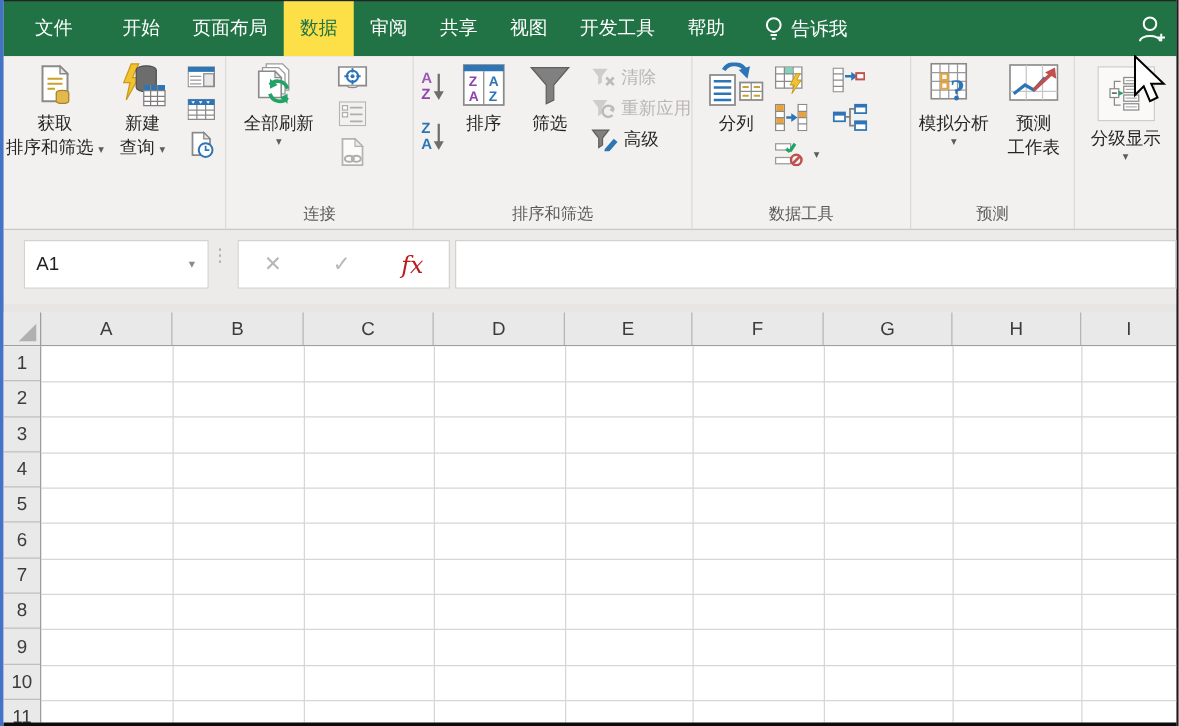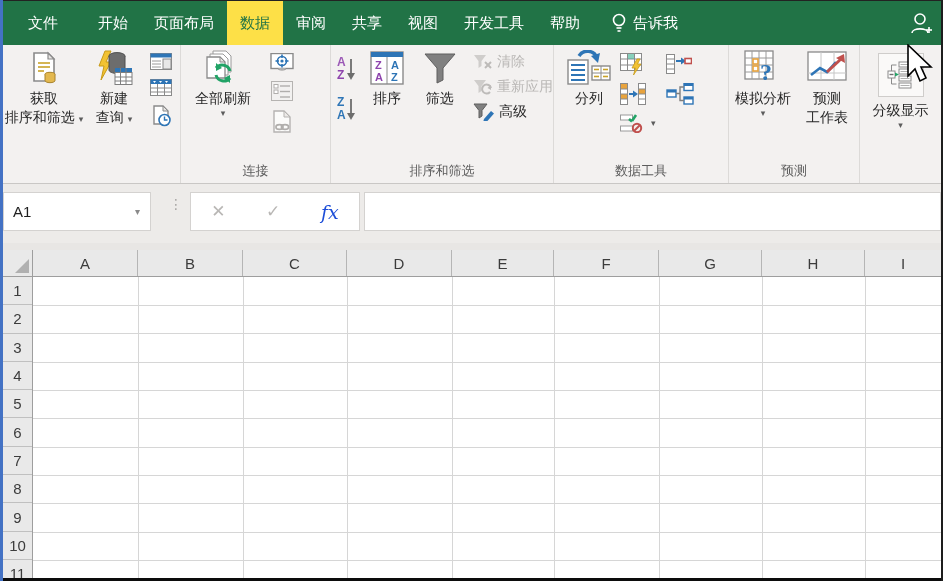--- a/index.html
+++ b/index.html
@@ -29,28 +29,28 @@
   .rbtn .ric{height:36px;display:flex;align-items:center;justify-content:center;margin-bottom:3px;}
   .caret{font-size:9px;color:#5c5c5c;line-height:10px;}
   .scol{display:flex;flex-direction:column;justify-content:flex-start;gap:9px;padding-top:8px;}
   .sbtn{display:flex;align-items:center;gap:4px;font-size:14px;color:#262626;cursor:default;white-space:nowrap;}
   .sbtn.disabled{color:#b9b7b5;}
   .dtools-grid{display:grid;grid-template-columns:auto auto;gap:8px 10px;padding-top:8px;align-items:center;}
   .boxed-icon{width:44px;height:42px;border:1px solid #cfcdcb;background:#faf9f8;display:flex;align-items:center;justify-content:center;}
 
   
   #formularow{top:184px;height:59px;background:#edebe9;}
-  #namebox{position:absolute;left:0px;top:8px;width:148px;height:39px;background:#fff;border:1px solid #d4d2d0;
+  #namebox{position:absolute;left:16px;top:8px;width:148px;height:39px;background:#fff;border:1px solid #d4d2d0;
            box-sizing:border-box;display:flex;align-items:center;font-size:15px;color:#1f1f1f;padding-left:9px;}
   #namebox .caret{margin-left:auto;margin-right:10px;color:#8a8a8a;font-size:10px;}
   #fb-dots{position:absolute;left:166px;top:16px;color:#a9a7a5;font-size:14px;letter-spacing:0;line-height:8px;text-align:center;width:10px;}
   #fxbox{position:absolute;left:187px;top:8px;width:170px;height:39px;background:#fff;border:1px solid #d4d2d0;
          box-sizing:border-box;display:flex;align-items:center;justify-content:space-around;}
   .fb-x,.fb-check{color:#b9b7b5;font-size:17px;}
-  .fb-fx{font-family:"DejaVu Serif","Liberation Serif",serif;font-style:italic;font-size:19px;color:#1d4ed8;}
+  .fb-fx{font-family:"DejaVu Serif","Liberation Serif",serif;font-style:italic;font-size:19px;color:#b91c1c;}
   #formulainput{position:absolute;left:361px;top:8px;right:0px;height:39px;background:#fff;border:1px solid #d4d2d0;
                 box-sizing:border-box;font-size:14px;color:#222;display:flex;align-items:center;padding-left:6px;}
 
   
   #gap{top:243px;height:7px;background:#e8e6e4;}
   #colheaders{top:250px;height:27px;display:flex;background:#e9e9e9;border-bottom:1px solid #9e9e9e;box-sizing:border-box;}
   .ch{border-right:1px solid #b5b5b5;box-sizing:border-box;display:flex;align-items:center;justify-content:center;
       font-size:15px;color:#3c3c3c;}
   #selectall{width:30px;position:relative;background:#e9e9e9;border-right:1px solid #9e9e9e;box-sizing:border-box;}
   #selectall .tri{position:absolute;right:3px;bottom:3px;width:0;height:0;border-left:14px solid transparent;border-bottom:14px solid #b0b0b0;}

